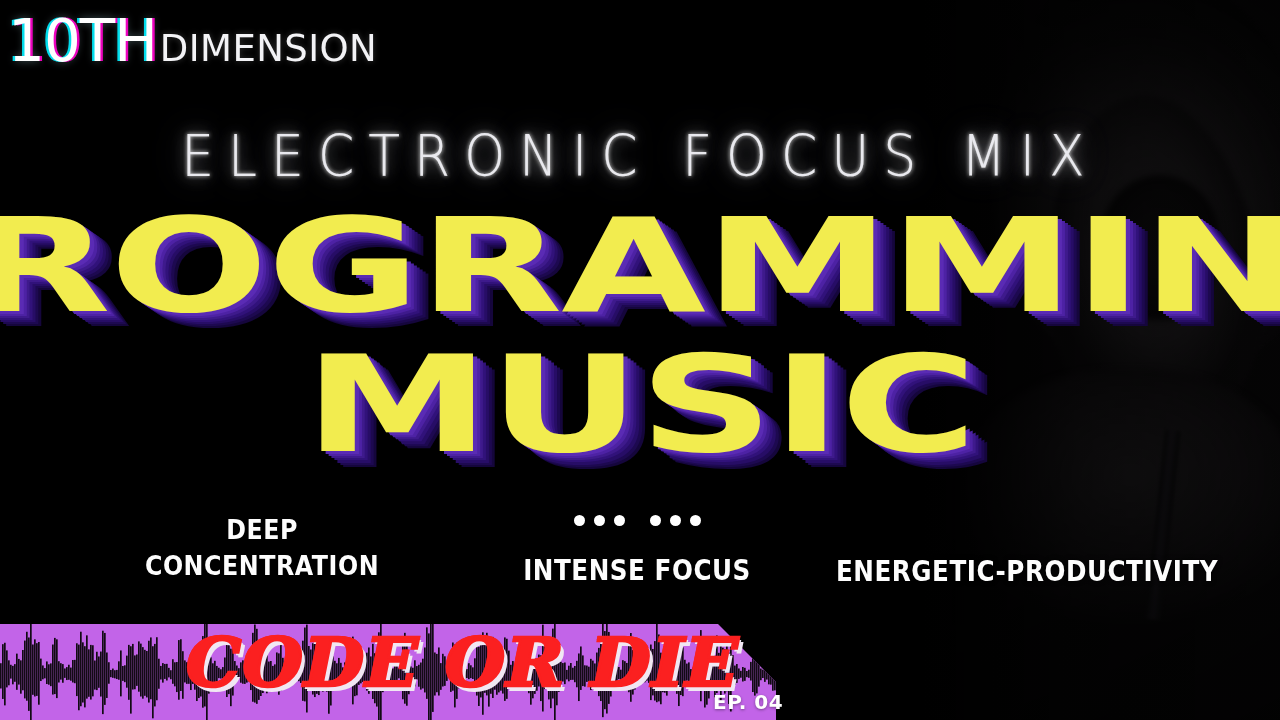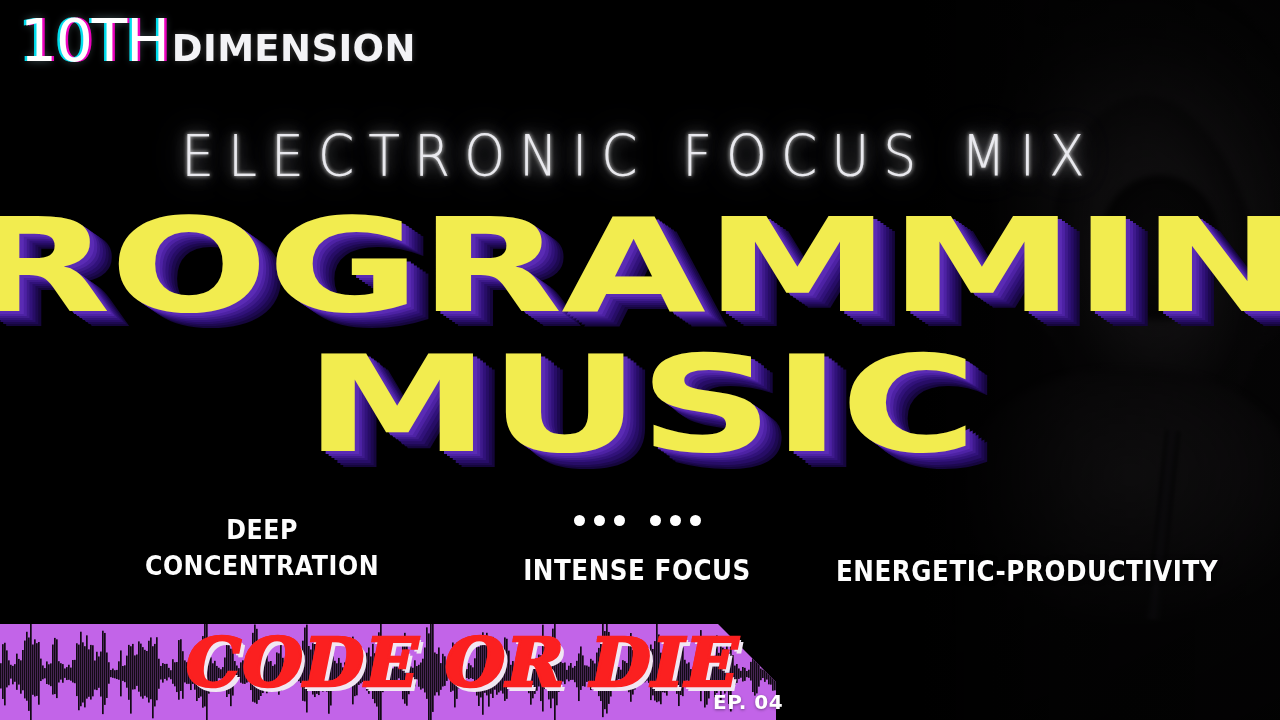--- a/index.html
+++ b/index.html
@@ -90,42 +90,42 @@
     inset: 0;
     background:
       linear-gradient(90deg, #000 0%, #000 72%, rgba(0,0,0,0.55) 84%, rgba(0,0,0,0.25) 100%),
       radial-gradient(ellipse 80% 80% at 50% 45%, rgba(0,0,0,0) 40%, rgba(0,0,0,0.6) 100%);
     pointer-events: none;
   }
 
   
   .brand {
     position: absolute;
-    left: 20px;
+    left: 8px;
     top: 12px;
     display: flex;
     align-items: baseline;
     white-space: nowrap;
   }
   .brand-mark {
     font-family: "DejaVu Sans", sans-serif;
     font-size: 58px;
     font-weight: 400;
     line-height: 1;
     letter-spacing: -1px;
     color: #ffffff;
     text-shadow:
       -2.5px 0 0 rgba(0, 238, 255, 0.92),
       2.5px 0 0 rgba(255, 0, 204, 0.92),
       0 0 9px rgba(190, 240, 255, 0.35);
   }
   .brand-rest {
     font-family: "DejaVu Sans", sans-serif;
     font-size: 37px;
-    font-weight: 700;
+    font-weight: 400;
     line-height: 1;
     letter-spacing: 0.4px;
     color: #f3f3f6;
     margin-left: 3px;
     text-shadow: 0 0 6px rgba(255,255,255,0.22);
   }
 
   
   .eyebrow {
     position: absolute;

